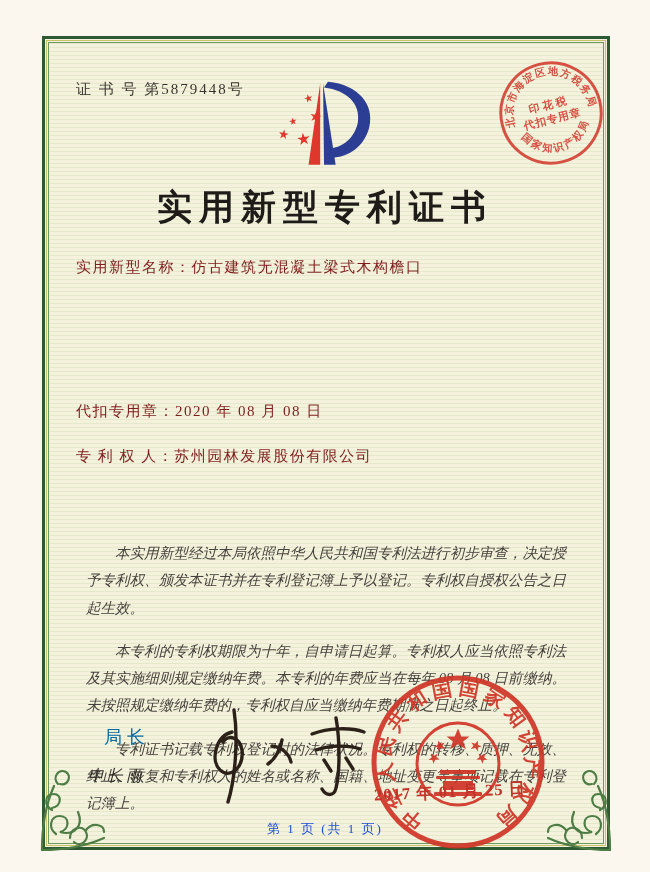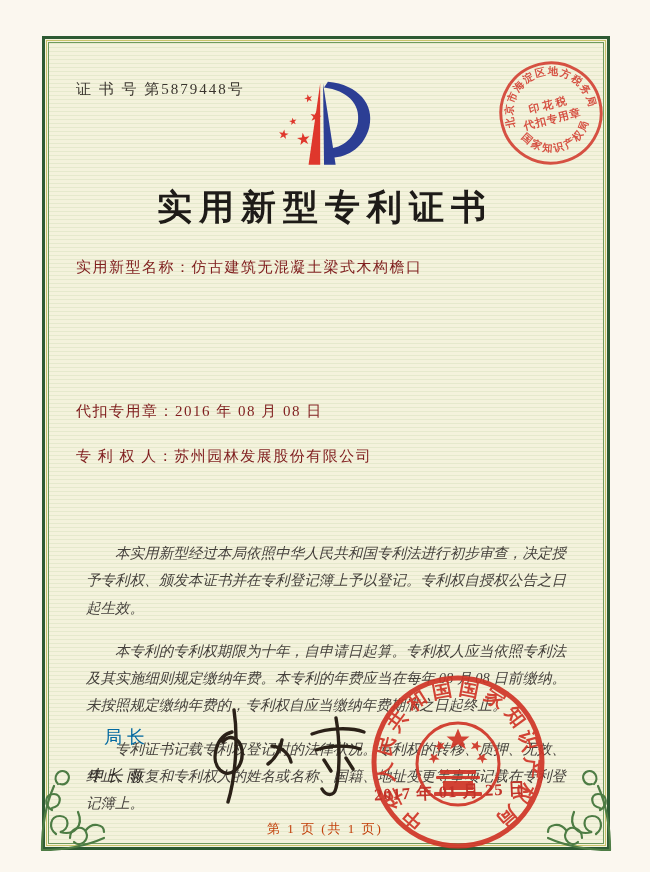--- a/index.html
+++ b/index.html
@@ -62,21 +62,21 @@
   }
   .signature{position:absolute;left:198px;top:702px;width:175px;height:108px;}
   .seal{position:absolute;left:368px;top:672px;width:180px;height:180px;opacity:.92;}
   .seal-date{
     position:absolute;left:374px;top:781px;width:160px;
     font-size:16.5px;color:#c2342a;letter-spacing:1px;white-space:nowrap;
     transform:rotate(-2.5deg);font-weight:bold;
   }
   .footer{
     position:absolute;left:0;top:820px;width:650px;text-align:center;
-    font-size:13px;color:#c2410c;letter-spacing:2px;
+    font-size:13px;color:#1d4ed8;letter-spacing:2px;
   }
   
   .tax-stamp{
     position:absolute;left:492px;top:54px;width:118px;height:118px;
     transform:rotate(-14deg);opacity:.88;
   }
 </style>
 </head>
 <body>
 
@@ -128,21 +128,21 @@
       <text x="36" y="76" font-size="17" transform="rotate(-8 36 76)">★</text>
     </g>
   </svg>
 
   <div class="title">实用新型专利证书</div>
 
   <div class="field f0">
     <span>实用新型名称：</span><span>仿古建筑无混凝土梁式木构檐口</span>
   </div>
   <div class="field f3">
-    <span>代扣专用章：</span><span>2016 年 08 月 08 日</span>
+    <span>代扣专用章：</span><span>2020 年 08 月 08 日</span>
   </div>
   <div class="field f4">
     <span>专 利 权 人：</span><span>苏州园林发展股份有限公司</span>
   </div>
 
   <div class="paras">
     <p>本实用新型经过本局依照中华人民共和国专利法进行初步审查，决定授予专利权、颁发本证书并在专利登记簿上予以登记。专利权自授权公告之日起生效。</p>
     <p>本专利的专利权期限为十年，自申请日起算。专利权人应当依照专利法及其实施细则规定缴纳年费。本专利的年费应当在每年 08 月 08 日前缴纳。未按照规定缴纳年费的，专利权自应当缴纳年费期满之日起终止。</p>
     <p>专利证书记载专利权登记时的法律状况。专利权的转移、质押、无效、终止、恢复和专利权人的姓名或名称、国籍、地址变更等事项记载在专利登记簿上。</p>
   </div>

